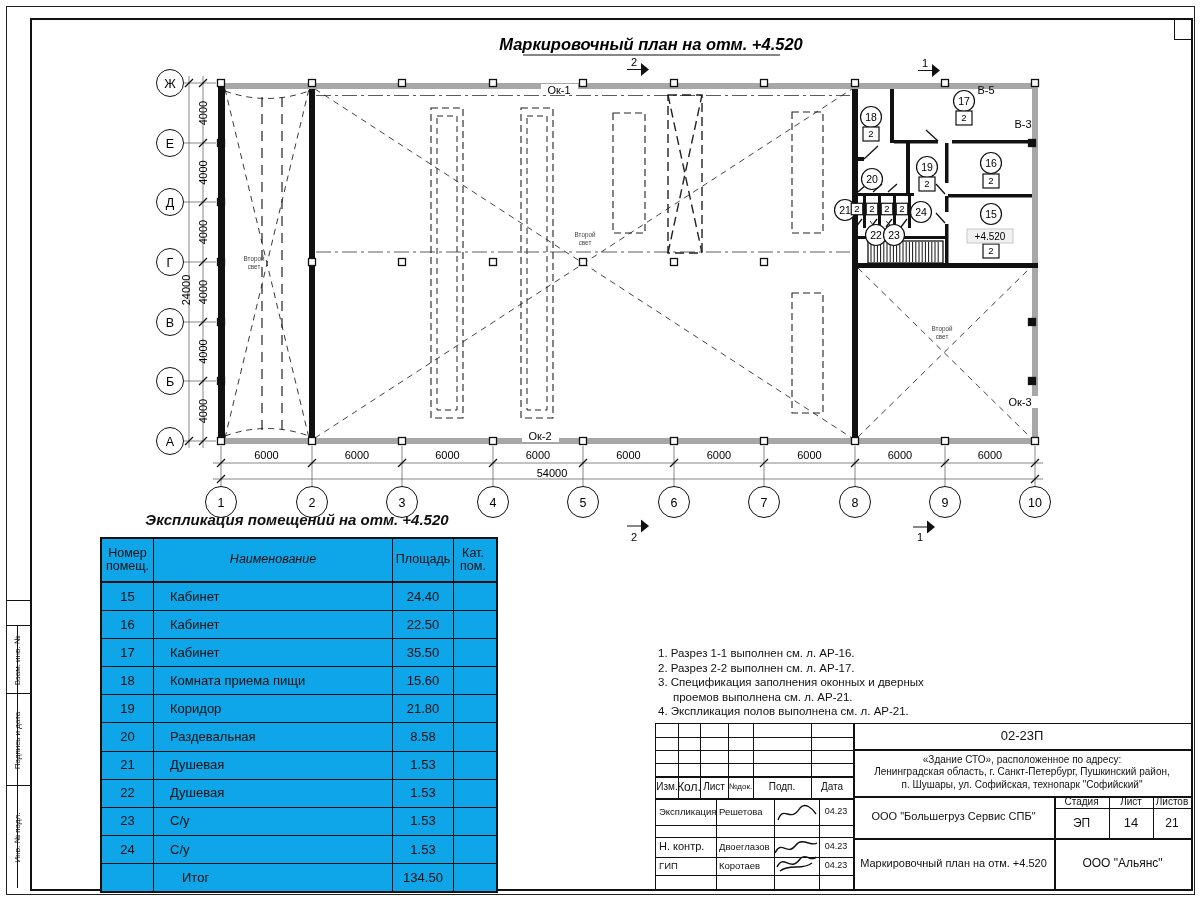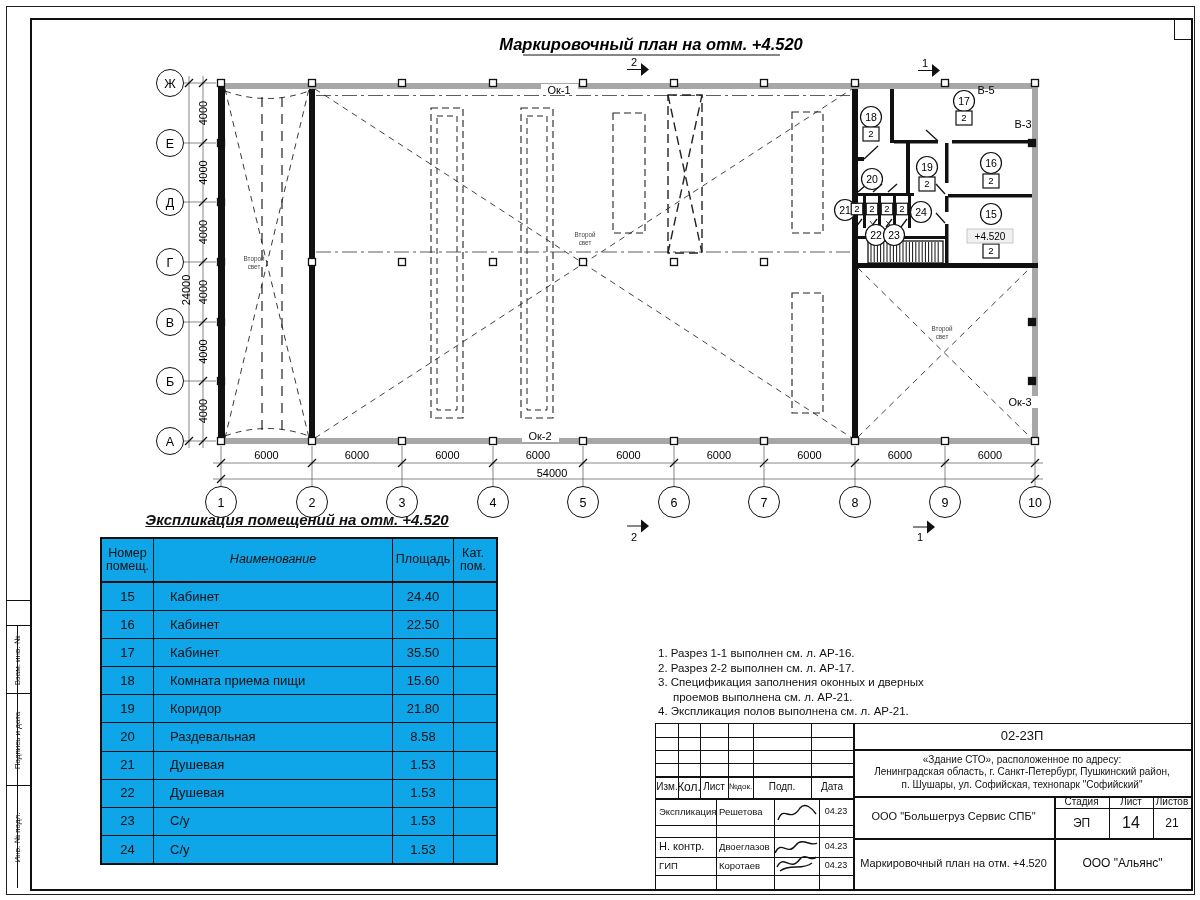--- a/index.html
+++ b/index.html
@@ -9,21 +9,21 @@
   
   #outer-frame{left:6px;top:6px;width:1187px;height:887px;border:1px solid #222}
   #inner-frame{left:30px;top:18px;width:1159px;height:869px;border:2px solid #111}
   #corner-box{left:1174px;top:18px;width:16px;height:21px;border:1.5px solid #111;border-top:none;border-right:none}
   .mbox{left:6px;width:24px;border-top:1.2px solid #111;display:flex;align-items:center;justify-content:center}
   .mbox span{transform:rotate(-90deg);white-space:nowrap;font-size:8px}
   
   #plan-svg{position:absolute;left:0;top:0;width:1200px;height:900px}
   
   #expl-title{left:100px;top:511px;width:394px;text-align:center;font-size:15px;font-style:italic;
-              text-decoration:underline;font-weight:bold}
+              font-weight:bold}
   #expl{left:100px;top:537px;width:394px;border:2.2px solid #111;background:#0ea5e9}
   .trow{display:grid;grid-template-columns:52px 239px 61px 38px;height:27.1px;border-bottom:1.2px solid #111}
   .trow.hdr{height:42px;border-bottom:2px solid #111}
   .trow:last-child{border-bottom:none}
   .tc{border-right:1.2px solid #111;display:flex;align-items:center;justify-content:center;
       font-size:13px;text-align:center;line-height:1.05;overflow:hidden}
   .tc:last-child{border-right:none}
   .tc.name{justify-content:flex-start;padding-left:16px;text-align:left}
   .tc.total{padding-left:28px}
   .trow.hdr .tc{font-size:12.5px}
@@ -411,20 +411,26 @@
       <div class="tc name">С/у</div>
       <div class="tc">1.53</div>
       <div class="tc"></div>
     </div>
     <div class="trow">
       <div class="tc">24</div>
       <div class="tc name">С/у</div>
       <div class="tc">1.53</div>
       <div class="tc"></div>
     </div>
+    <div class="trow">
+      <div class="tc"></div>
+      <div class="tc name total">Итог</div>
+      <div class="tc">134.50</div>
+      <div class="tc"></div>
+    </div>
   </div>
 
 <div class="abs" id="notes">
     <div>1. Разрез 1-1 выполнен см. л. АР-16.</div>
     <div>2. Разрез 2-2 выполнен см. л. АР-17.</div>
     <div>3. Спецификация заполнения оконных и дверных</div>
     <div class="note-indent">проемов выполнена см. л. АР-21.</div>
     <div>4. Экспликация полов выполнена см. л. АР-21.</div>
   </div>
 
@@ -485,21 +491,21 @@
   <div class="cell" style="left:200px;top:26px;width:332px;height:45px;font-size:10px;flex-direction:column" id="tb-address">
       <div>«Здание СТО», расположенное по адресу:</div>
       <div>Ленинградская область, г. Санкт-Петербург, Пушкинский район,</div>
       <div>п. Шушары, ул. Софийская, технопарк "Софийский"</div>
     </div>
   <div class="cell" style="left:197px;top:72px;width:201px;height:42px;font-size:11px">ООО "Большегруз Сервис СПБ"</div>
   <div class="cell" style="left:398px;top:72px;width:55px;height:12px;font-size:10px">Стадия</div>
   <div class="cell" style="left:453px;top:72px;width:44px;height:12px;font-size:10px">Лист</div>
   <div class="cell" style="left:497px;top:72px;width:38px;height:12px;font-size:10px">Листов</div>
   <div class="cell" style="left:398px;top:84px;width:55px;height:30px;font-size:12px">ЭП</div>
-  <div class="cell" style="left:453px;top:84px;width:44px;height:30px;font-size:16px">14</div>
+  <div class="cell" style="left:453px;top:84px;width:44px;height:30px;font-size:13px">14</div>
   <div class="cell" style="left:497px;top:84px;width:38px;height:30px;font-size:12px">21</div>
   <div class="cell" style="left:197px;top:114px;width:201px;height:51px;font-size:11px">Маркировочный план на отм. +4.520</div>
   <div class="cell" style="left:398px;top:114px;width:137px;height:51px;font-size:12px">ООО "Альянс"</div>
 </div>
 
 <div class="abs mbox" style="top: 600px; height: 25px;"></div>
 <div class="abs mbox" style="top: 625px; height: 68px;">
     <span>Взам. инв. №</span>
   </div>
 <div class="abs mbox" style="top: 693px; height: 92px;">

